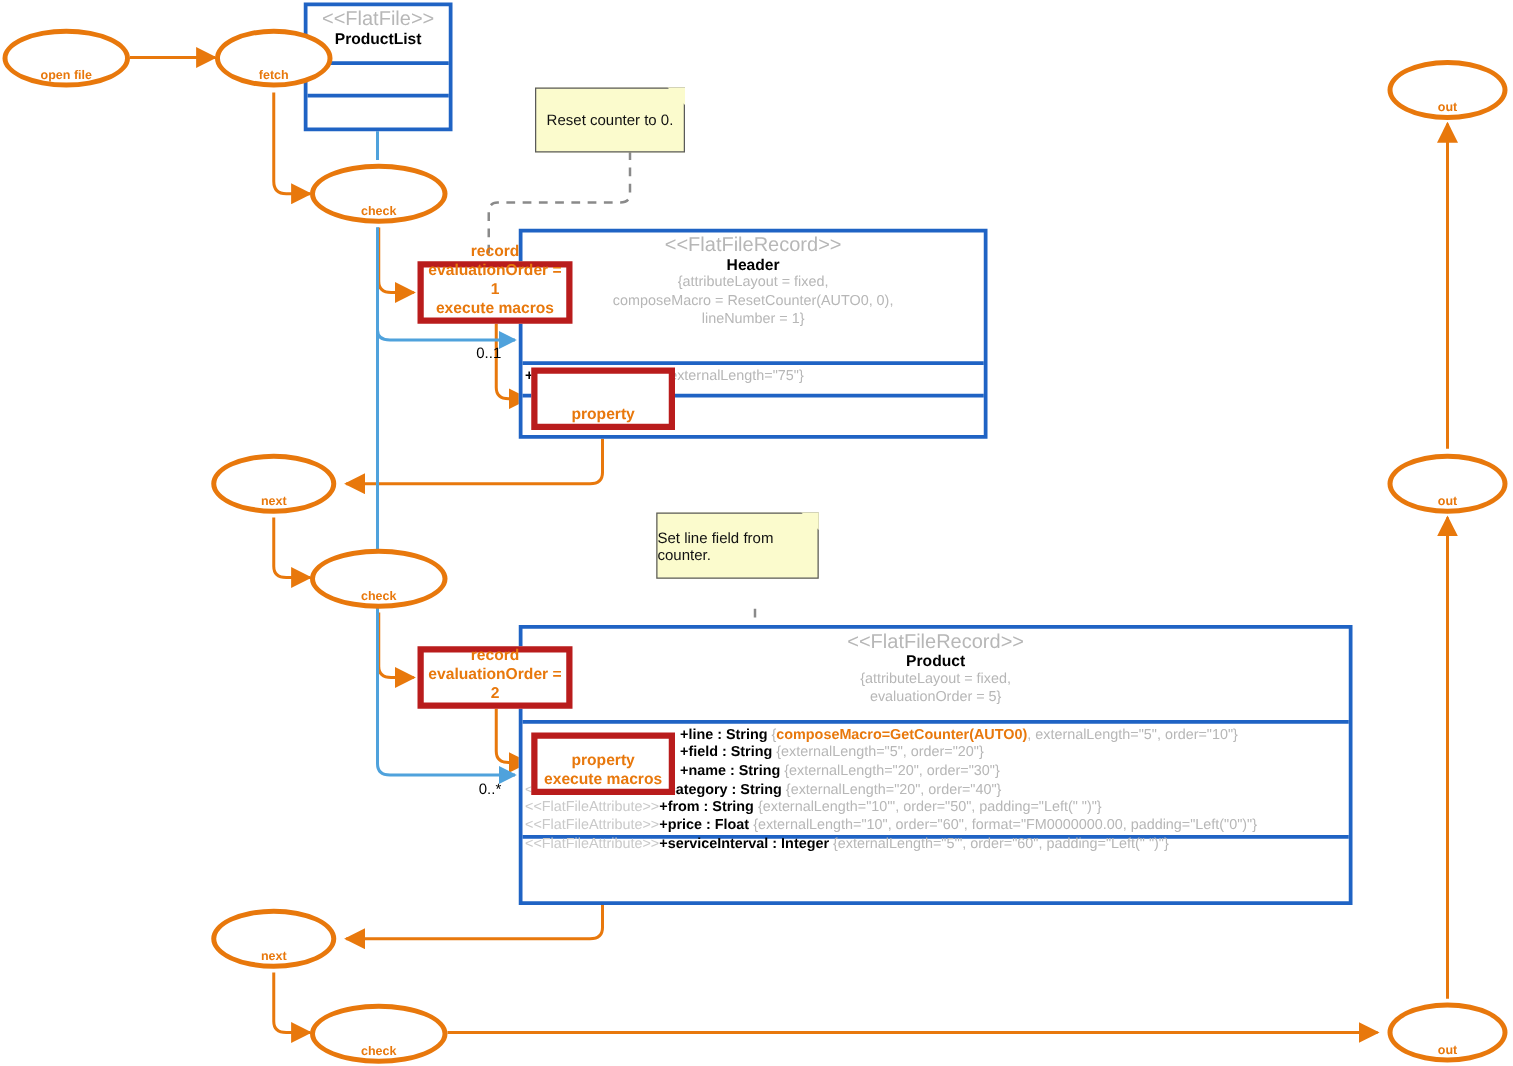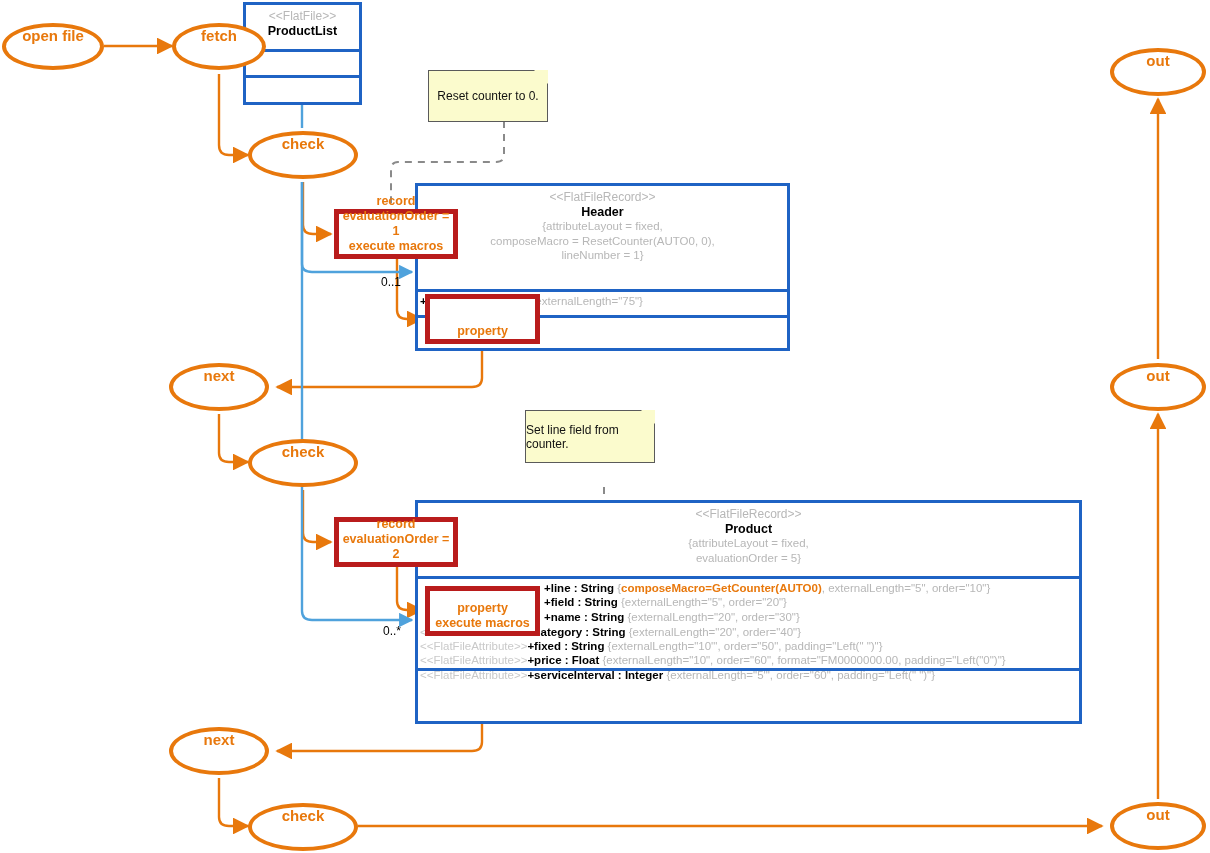--- a/index.html
+++ b/index.html
@@ -9,37 +9,37 @@
     width:1210px;height:853px;overflow:hidden;position:relative;
   }
   #stage{position:relative;width:1210px;height:853px;}
   svg#wires{position:absolute;left:0;top:0;width:1210px;height:853px;}
 
   
   .uml-class{position:absolute;border:3px solid #1F63C4;background:#ffffff;box-sizing:border-box;}
   .uml-compartment{border-bottom:3px solid #1F63C4;box-sizing:border-box;position:relative;}
   .uml-compartment.last{border-bottom:none;}
   .uml-head{text-align:center;padding-top:4px;line-height:14.5px;font-size:12px;}
-  .stereo{color:#b7b7b7;font-size:12px;display:block;}
+  .stereo{color:#b7b7b7;font-size:16px;display:block;}
   .cname{color:#000000;font-weight:bold;font-size:12.5px;display:block;}
   .props{color:#b7b7b7;font-size:11.5px;display:block;}
 
   
   .attr-list{padding:2px 0 0 2px;font-size:11.5px;line-height:14.4px;color:#000;white-space:nowrap;}
   .attr-line{height:14.4px;}
   .attr-stereo{color:#c9c9c9;}
   .attr-name{color:#000;font-weight:bold;}
   .attr-tag{color:#b7b7b7;}
   .attr-tag .macro{color:#E8780C;font-weight:bold;}
 
   
   .node-ellipse{
     position:absolute;border:4px solid #E8780C;border-radius:50%;
-    background:#ffffff;color:#E8780C;font-weight:bold;font-size:15px;
-    display:flex;align-items:flex-start;justify-content:center;box-sizing:border-box;
+    background:#ffffff;color:#E8780C;font-weight:bold;font-size:10px;
+    display:flex;align-items:flex-end;justify-content:center;box-sizing:border-box;
   }
 
   
   .node-rect{
     position:absolute;border:5px solid #b91c1c;background:#ffffff;
     color:#E8780C;font-weight:bold;font-size:12.5px;line-height:15px;
     display:flex;align-items:flex-end;justify-content:center;text-align:center;
     box-sizing:border-box;
   }
 
@@ -164,21 +164,21 @@
         <div class="attr-line">
           <span class="attr-name">+name : String</span><span class="attr-tag"> {externalLength="20", order="30"}</span>
         </div>
       </div>
 
       <div class="attr-list" style="position:absolute;left:2px;top:45.5px;padding:0;">
         <div class="attr-line">
           <span class="attr-stereo">&lt;&lt;FlatFileAttribute&gt;&gt;</span><span class="attr-name">+category : String</span><span class="attr-tag"> {externalLength="20", order="40"}</span>
         </div>
         <div class="attr-line">
-          <span class="attr-stereo">&lt;&lt;FlatFileAttribute&gt;&gt;</span><span class="attr-name">+fixed : String</span><span class="attr-tag"> {externalLength="10'", order="50", padding="Left(" ")"}</span>
+          <span class="attr-stereo">&lt;&lt;FlatFileAttribute&gt;&gt;</span><span class="attr-name">+from : String</span><span class="attr-tag"> {externalLength="10'", order="50", padding="Left(" ")"}</span>
         </div>
         <div class="attr-line">
           <span class="attr-stereo">&lt;&lt;FlatFileAttribute&gt;&gt;</span><span class="attr-name">+price : Float</span><span class="attr-tag"> {externalLength="10", order="60", format="FM0000000.00, padding="Left("0")"}</span>
         </div>
         <div class="attr-line">
           <span class="attr-stereo">&lt;&lt;FlatFileAttribute&gt;&gt;</span><span class="attr-name">+serviceInterval : Integer</span><span class="attr-tag"> {externalLength="5'", order="60", padding="Left(" ")"}</span>
         </div>
       </div>
     </div>
     <div class="uml-compartment last" style="height:32px;"></div>

